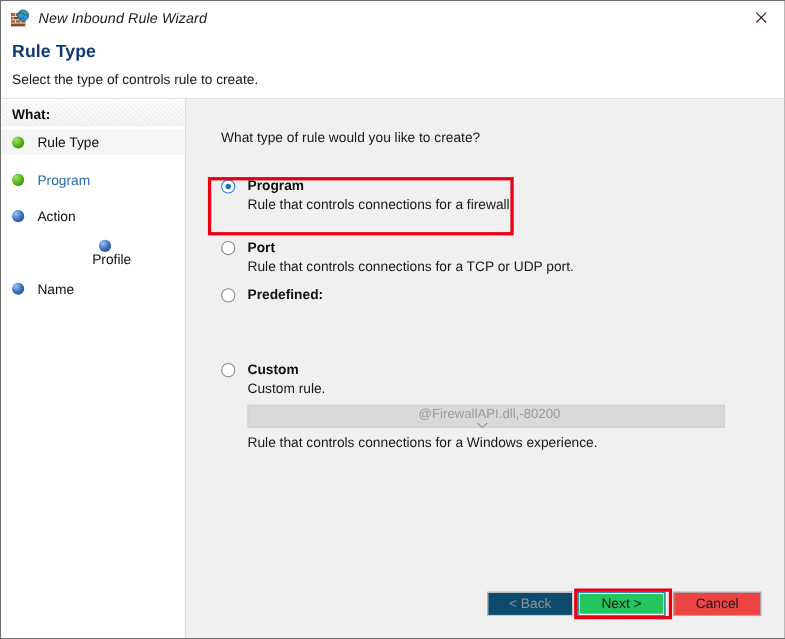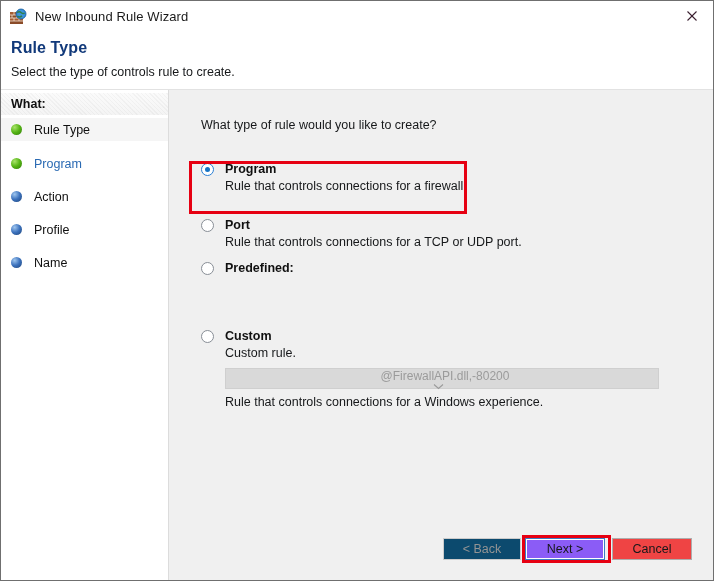--- a/index.html
+++ b/index.html
@@ -37,20 +37,21 @@
     margin-left: 8px;
     margin-right: 8px;
     flex: none;
     position: relative;
   }
   #title-text {
     font-size: 13px;
     color: #1a1a1a;
     letter-spacing: 0.1px;
     white-space: nowrap;
+    font-style: italic;
   }
   #close-button {
     position: absolute;
     right: 0; top: 0;
     width: 46px;
     height: 30px;
     display: flex;
     align-items: center;
     justify-content: center;
     cursor: default;
@@ -284,21 +285,21 @@
     top: 537px;
     width: 78px;
     background: #0c4a6e;
     border-color: #cccccc;
     color: #949494;
   }
   #btn-next {
     left: 524px;
     top: 537px;
     width: 80px;
-    background: #8b5cf6;
+    background: #22c55e;
     border: 1px solid #3b7cc4;
     box-shadow: inset 0 0 0 1px #ffffff;
   }
   #btn-cancel {
     left: 611px;
     top: 537px;
     width: 80px;
   }
 </style>
 </head>
@@ -359,21 +360,21 @@
       <div class="step-row" style="position:absolute;top:62px;width:167px;">
         <span class="step-bullet green"></span>
         <span class="step-label link">Program</span>
       </div>
 
       <div class="step-row" style="position:absolute;top:95px;width:167px;">
         <span class="step-bullet blue"></span>
         <span class="step-label">Action</span>
       </div>
 
-      <div class="step-row" style="position:absolute;top:128px;width:191px;">
+      <div class="step-row" style="position:absolute;top:128px;width:191px;flex-direction:column;">
         <span class="step-bullet blue"></span>
         <span class="step-label">Profile</span>
       </div>
 
       <div class="step-row" style="position:absolute;top:161px;width:167px;">
         <span class="step-bullet blue"></span>
         <span class="step-label">Name</span>
       </div>
     </div>
 

